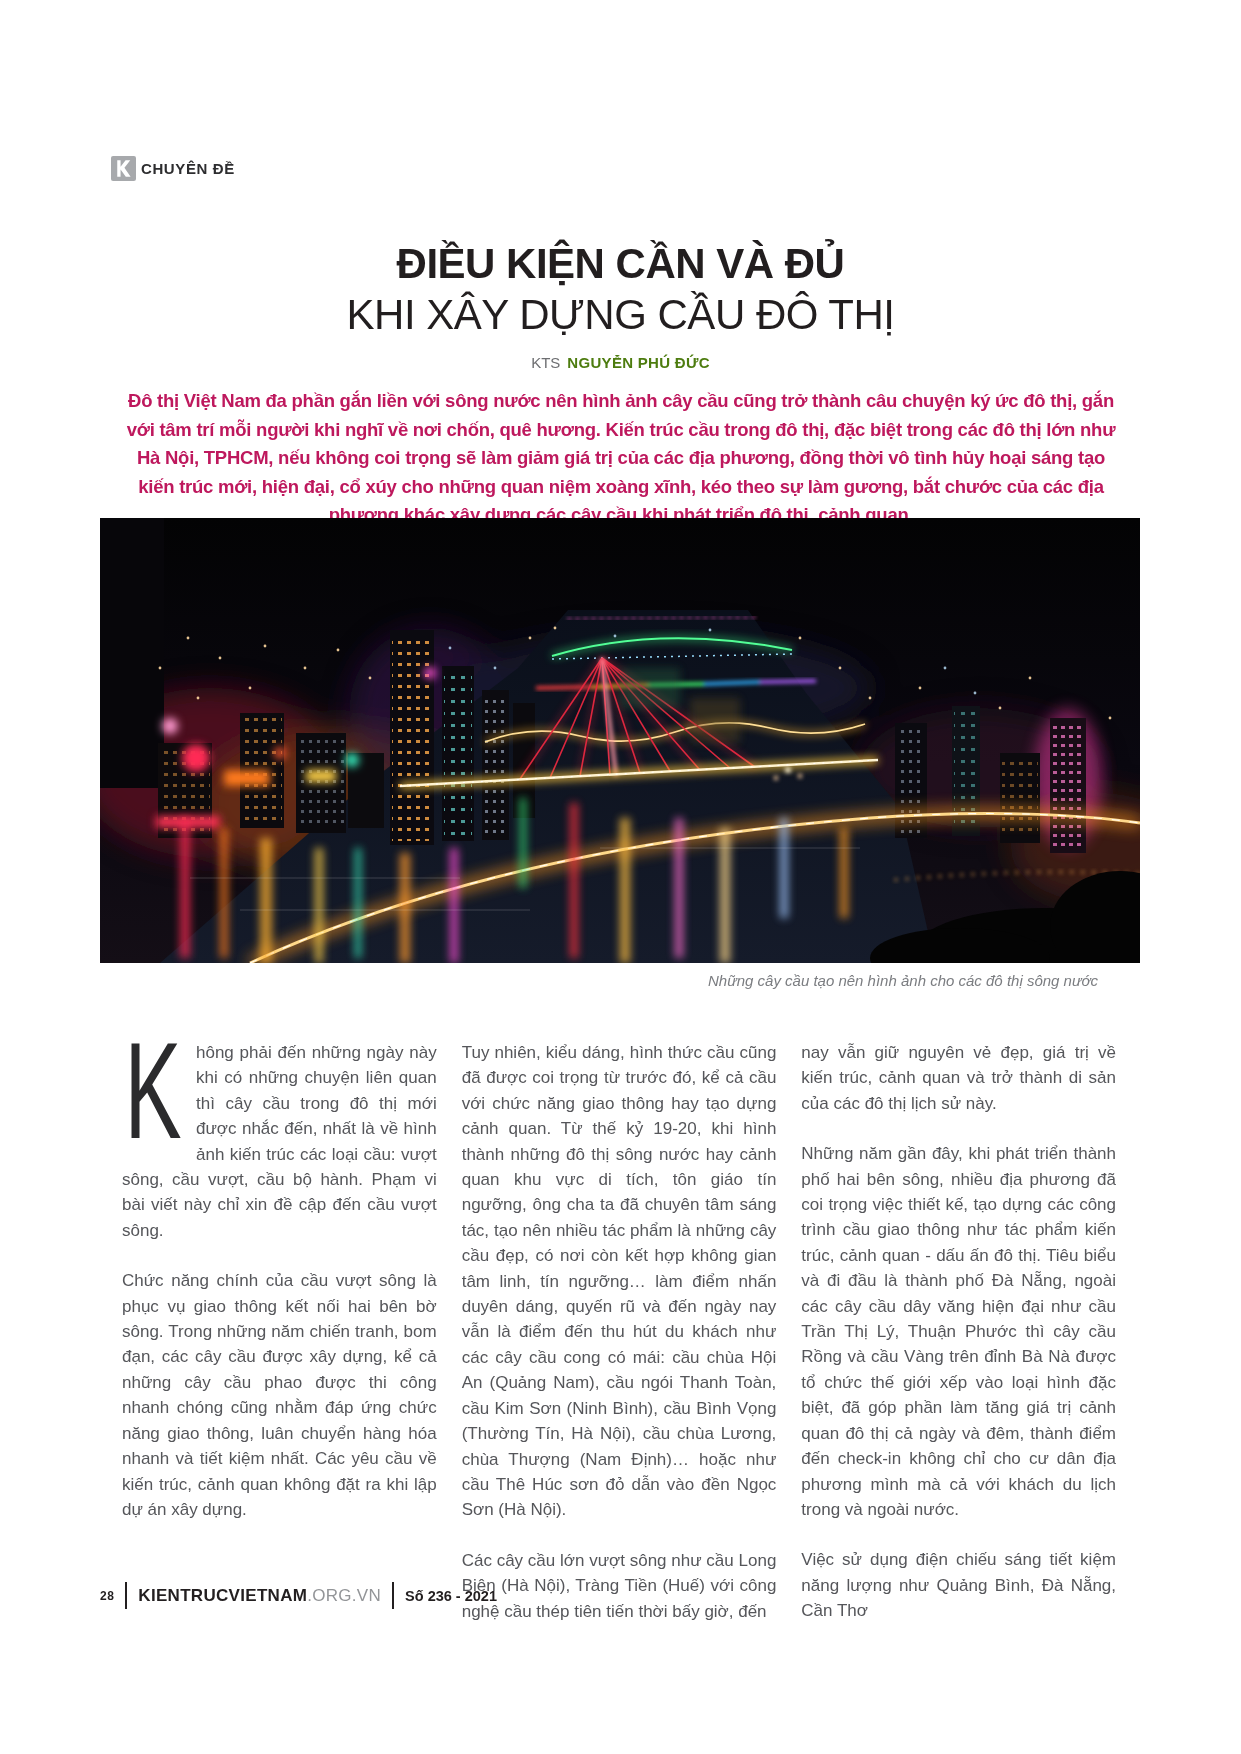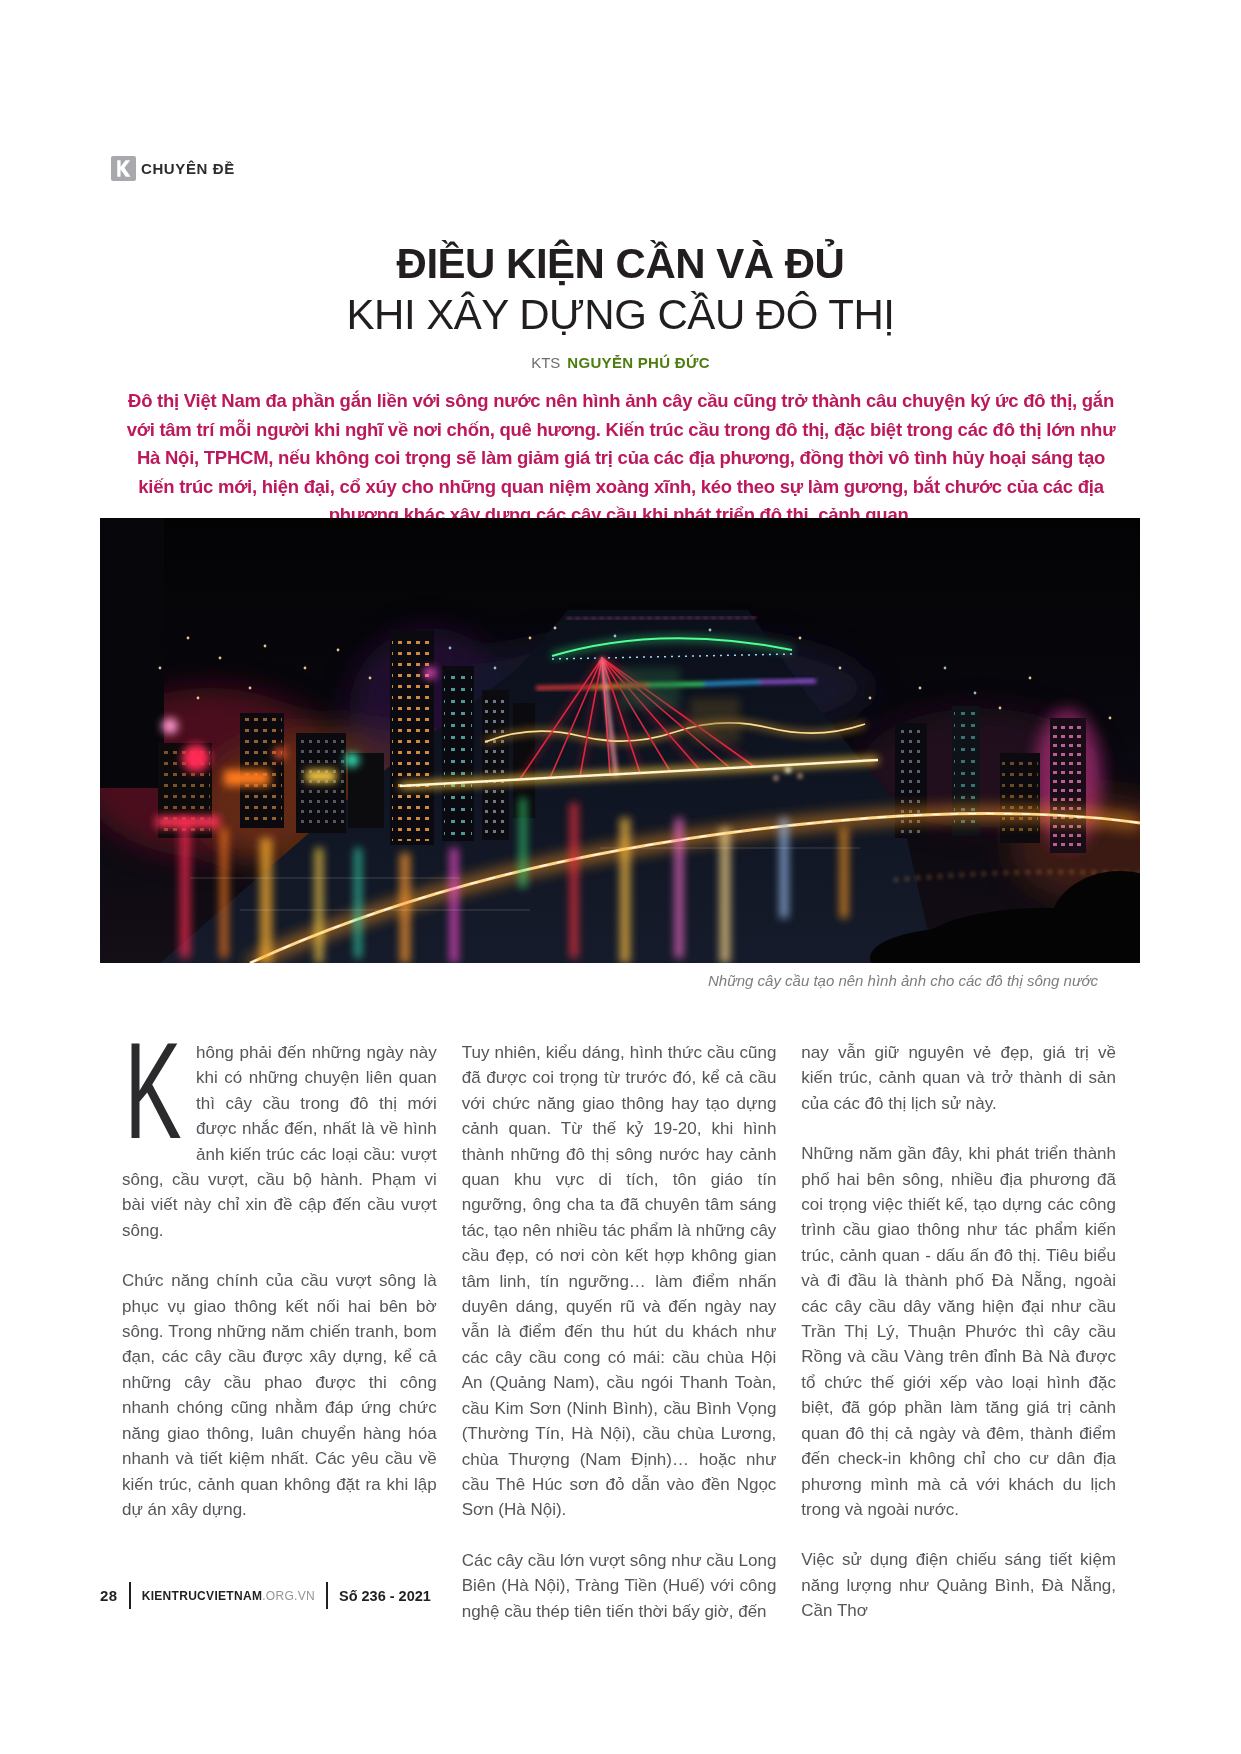--- a/index.html
+++ b/index.html
@@ -46,23 +46,23 @@
     font-size:138px; line-height:100px; font-weight:normal; color:#2b2b2d;
     transform:scaleX(.62); transform-origin:0 0; overflow:visible;
   }
   .col-heading {
     font-weight:bold; color:#231f20; font-size:17.5px; line-height:23.5px;
     text-align:left; margin:0 0 24px 0; letter-spacing:-.2px;
   }
 
   
   .footer { position:absolute; left:100px; top:1582px; display:flex; align-items:center; gap:11px; }
-  .footer .pageno { font-size:15px; font-weight:bold; letter-spacing:.5px; }
+  .footer .pageno { font-size:12px; font-weight:bold; letter-spacing:.5px; }
   .footer .vdiv { width:2px; height:27px; background:#231f20; }
-  .footer .site { font-size:12px; letter-spacing:.3px; }
+  .footer .site { font-size:17px; letter-spacing:.3px; }
   .footer .site .b { font-weight:bold; color:#231f20; }
   .footer .site .lt { font-weight:normal; color:#939598; }
   .footer .issue { font-size:14.5px; font-weight:bold; }
 </style>
 </head>
 <body>
 
 <div class="page">
 
   <div class="header">

